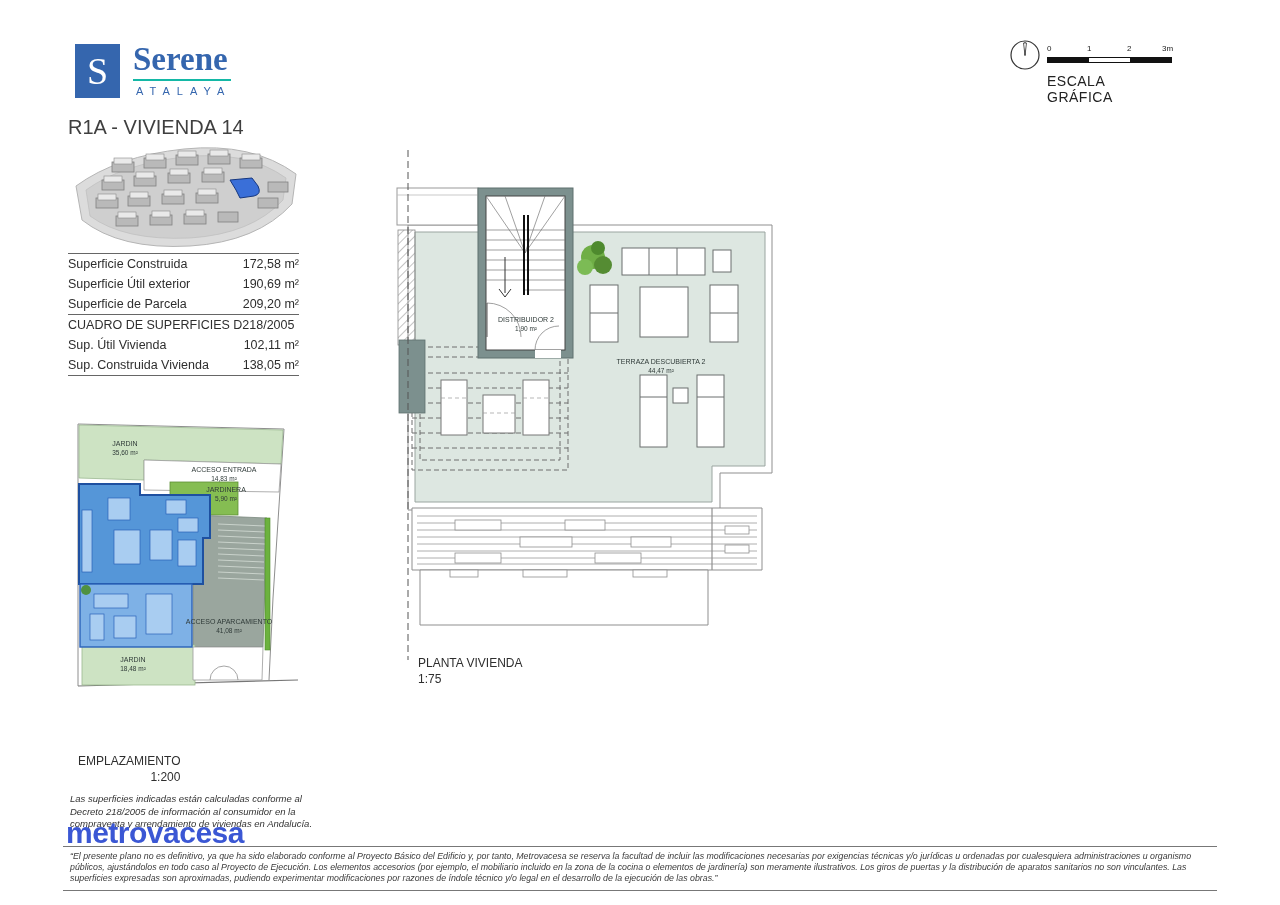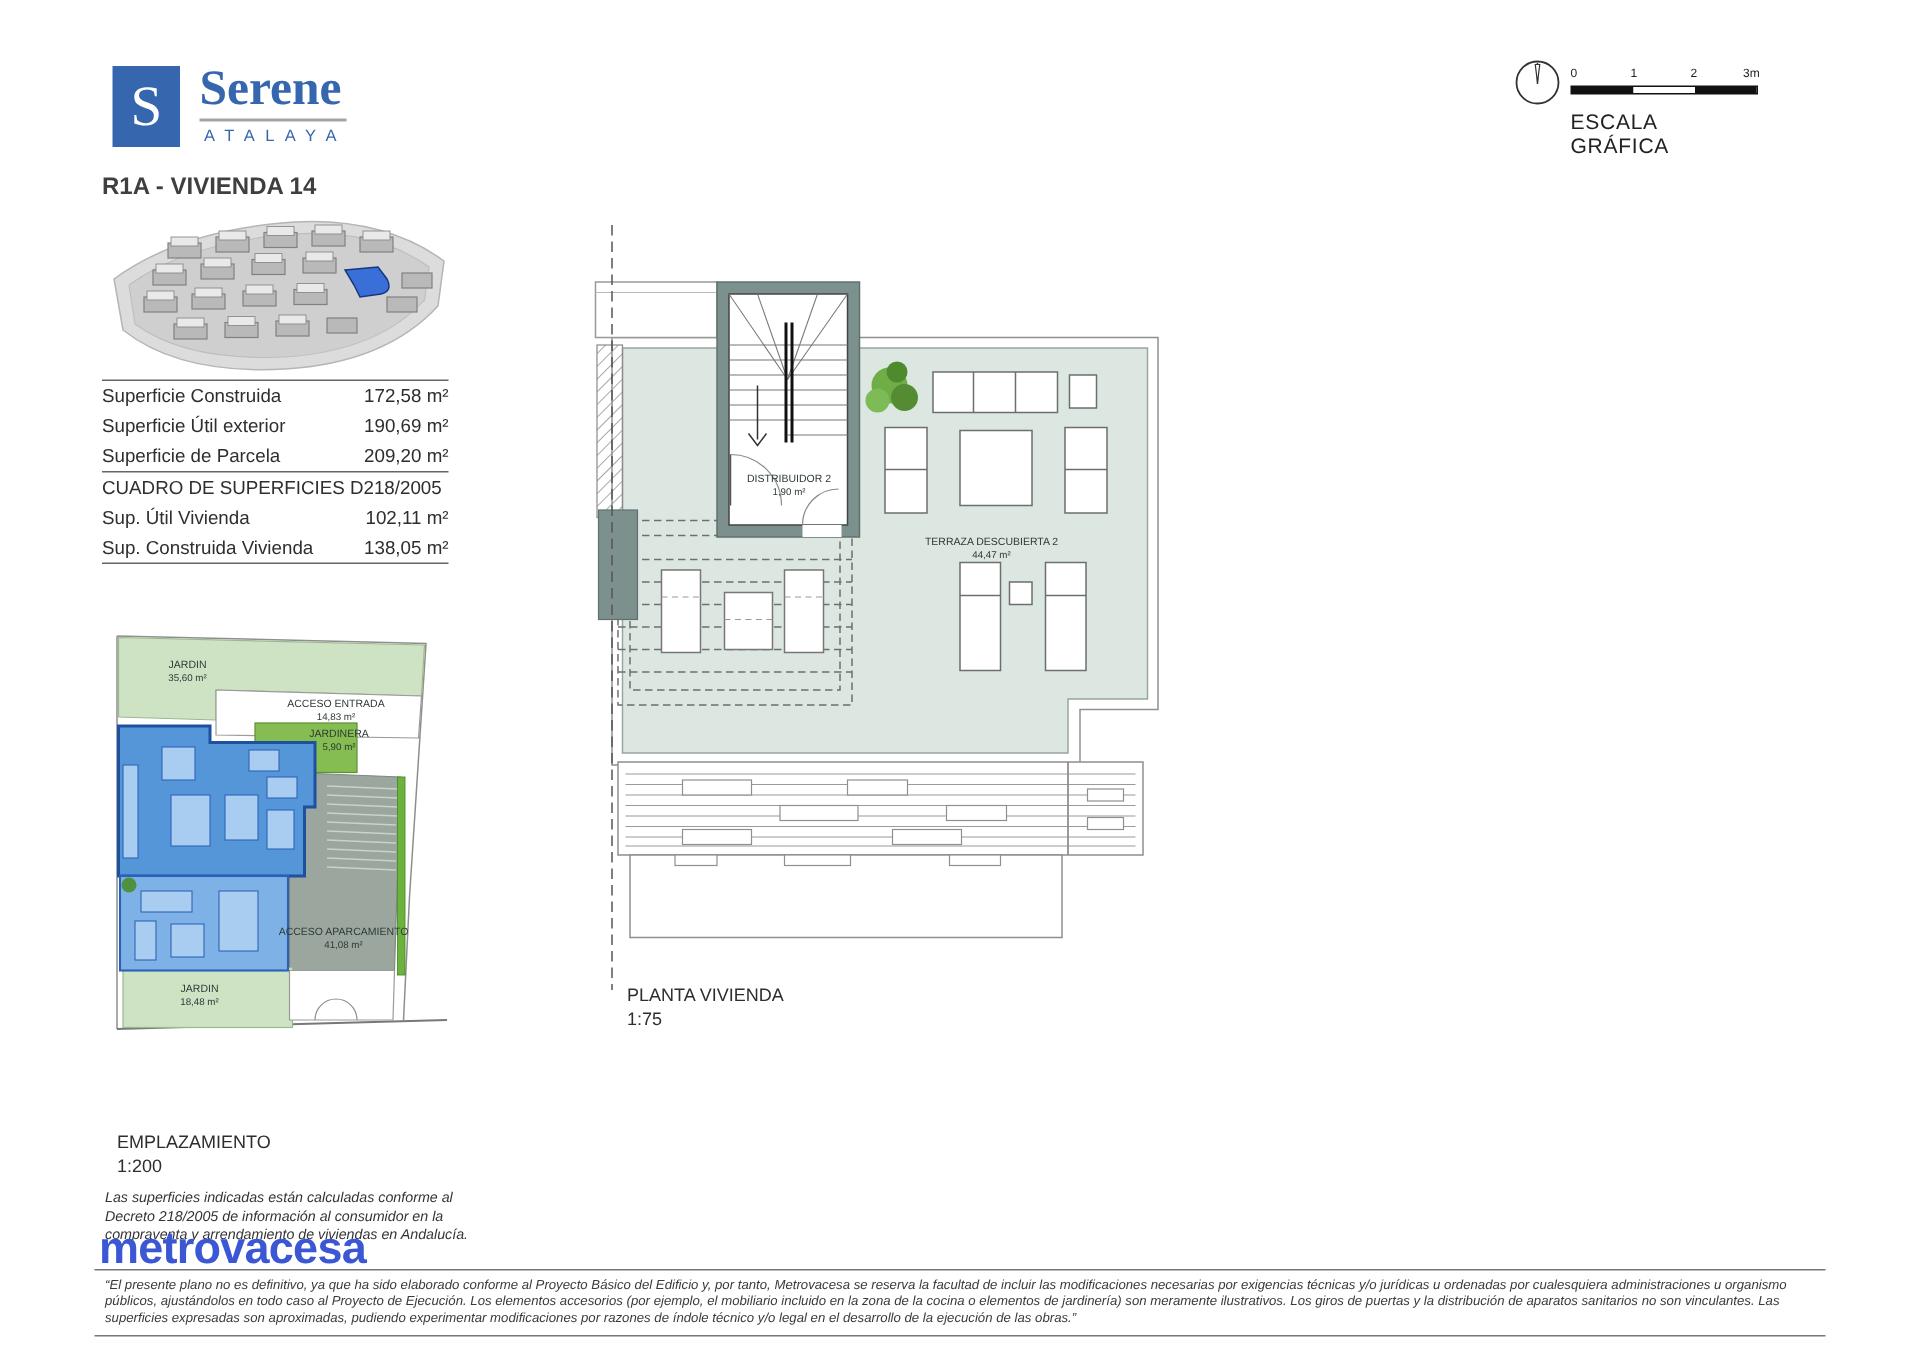--- a/index.html
+++ b/index.html
@@ -6,24 +6,24 @@
   html,body { background:#fff; }
   body { font-family:"Liberation Sans", sans-serif; color:#333; }
   #page { position:relative; width:1280px; height:905px; background:#fff; overflow:hidden; }
 
   
   .logo-wrap { position:absolute; left:75px; top:44px; display:flex; align-items:flex-start; }
   .logo-box { width:45px; height:54px; background:#3566ae; color:#fff; display:flex; align-items:center; justify-content:center;
               font-family:"Liberation Serif", serif; font-size:38px; }
   .logo-text { margin-left:13px; }
   .logo-name { font-family:"Liberation Serif", serif; font-weight:bold; color:#3566ae; font-size:33px; line-height:0.95;
-               border-bottom:2px solid #a3a3a3; padding-bottom:4px; }
+               border-bottom:2px solid #14b8a6; padding-bottom:4px; }
   .logo-sub { color:#3566ae; font-size:11px; letter-spacing:7px; margin-top:4px; padding-left:3px; }
 
-  .page-title { position:absolute; left:68px; top:116px; font-size:16px; font-weight:bold; color:#3f3f3f; }
+  .page-title { position:absolute; left:68px; top:116px; font-size:20px; font-weight:normal; color:#3f3f3f; }
 
   
   .northsvg { position:absolute; left:1008px; top:38px; }
   .scalebar { position:absolute; left:1047px; top:44px; width:125px; }
   .ticks { position:relative; height:11px; font-size:8px; color:#222; }
   .ticks span { position:absolute; top:0; }
   .bar { display:flex; height:6px; border:1px solid #111; margin-top:2px; }
   .bar div { flex:1; }
   .seg-b { background:#111; } .seg-w { background:#fff; }
   .scalebar-label { font-size:14px; color:#222; margin-top:10px; letter-spacing:0.5px; }
@@ -372,21 +372,21 @@
   </div>
   <div class="plan-label" style="left:661px; top:358px;">
     <div class="pl-name">TERRAZA DESCUBIERTA 2</div>
     <div class="pl-area">44,47 m²</div>
   </div>
 
   <div class="caption" style="left:418px; top:656px;">
     <div>PLANTA VIVIENDA</div>
     <div>1:75</div>
   </div>
-  <div class="caption" style="left:78px; top:754px;">
+  <div class="caption" style="left:78px; top:754px;text-align:right;">
     <div>EMPLAZAMIENTO</div>
     <div>1:200</div>
   </div>
 
   <div class="legal-note">Las superficies indicadas están calculadas conforme al Decreto 218/2005 de información al consumidor en la compraventa y arrendamiento de viviendas en Andalucía.</div>
   <div class="metrovacesa">metrovacesa</div>
 
   <div class="hline" style="top:846px;"></div>
   <div class="disclaimer">“El presente plano no es definitivo, ya que ha sido elaborado conforme al Proyecto Básico del Edificio y, por tanto, Metrovacesa se reserva la facultad de incluir las modificaciones necesarias por exigencias técnicas y/o jurídicas u ordenadas por cualesquiera administraciones u organismo públicos, ajustándolos en todo caso al Proyecto de Ejecución. Los elementos accesorios (por ejemplo, el mobiliario incluido en la zona de la cocina o elementos de jardinería) son meramente ilustrativos. Los giros de puertas y la distribución de aparatos sanitarios no son vinculantes. Las superficies expresadas son aproximadas, pudiendo experimentar modificaciones por razones de índole técnico y/o legal en el desarrollo de la ejecución de las obras.”</div>
   <div class="hline" style="top:890px;"></div>

